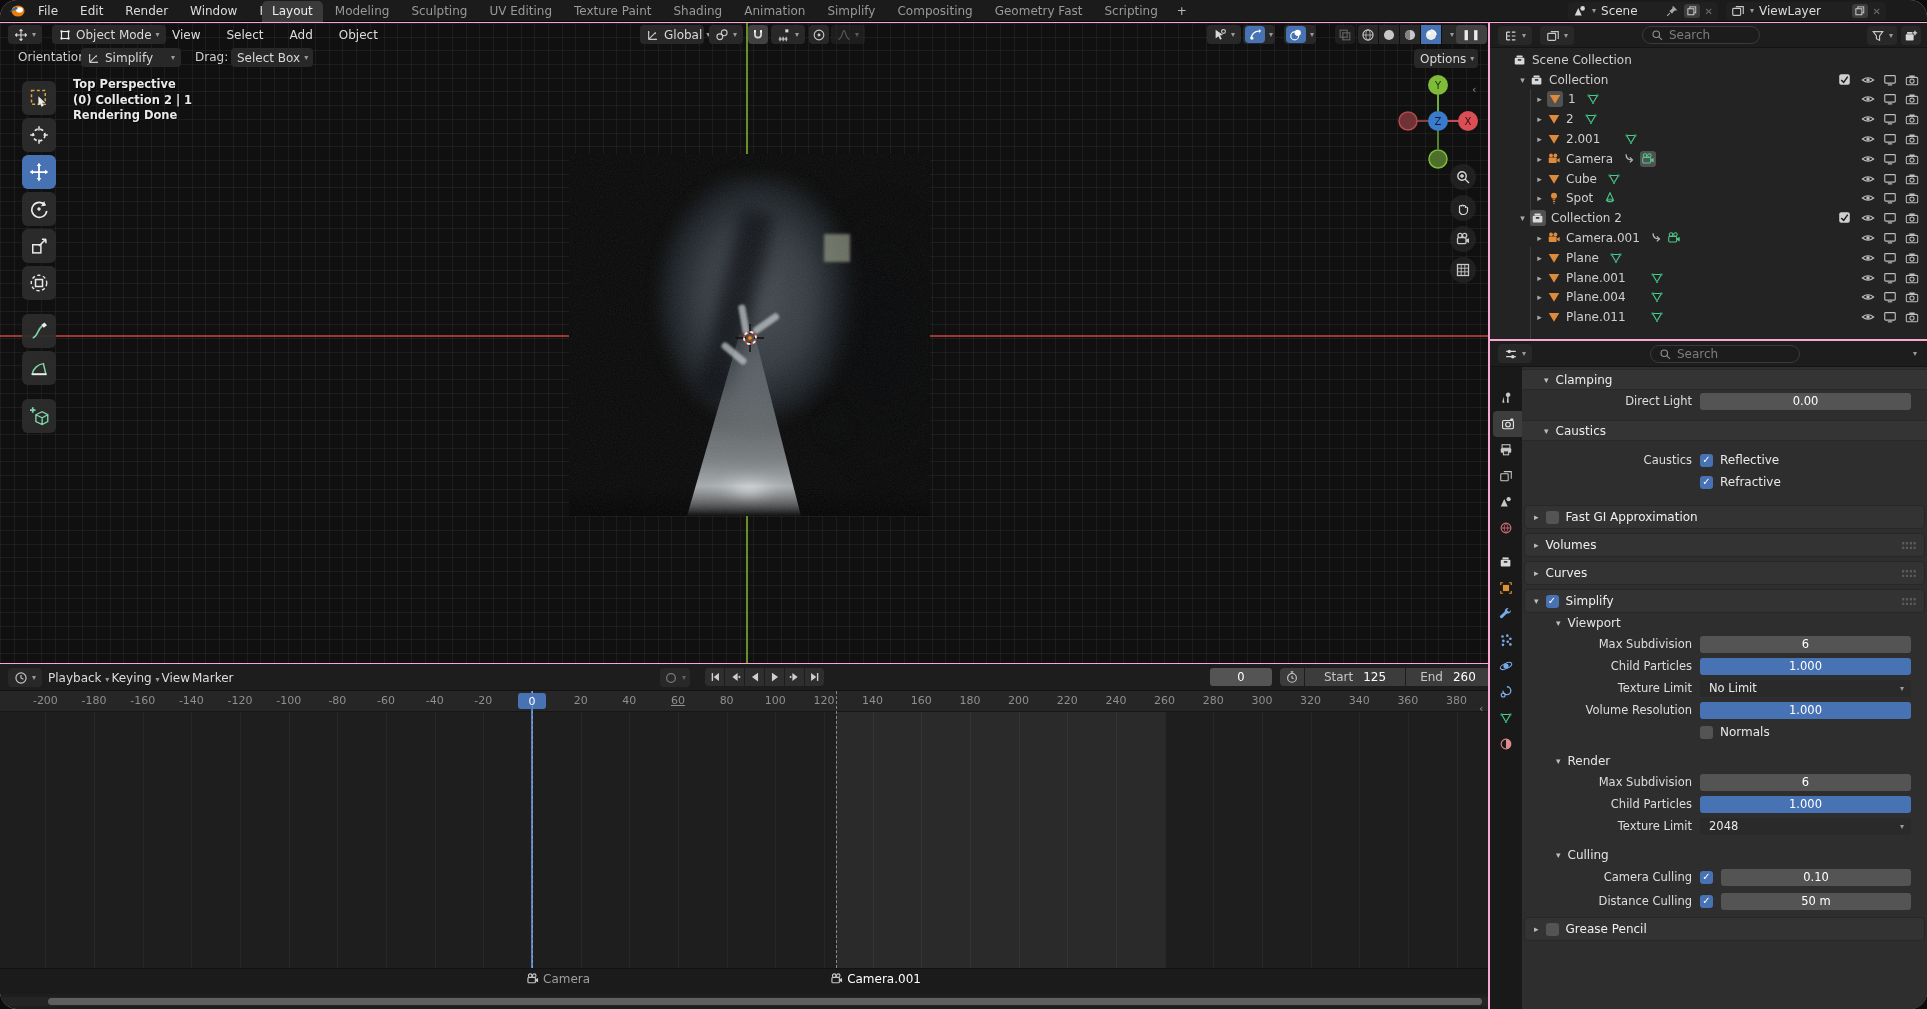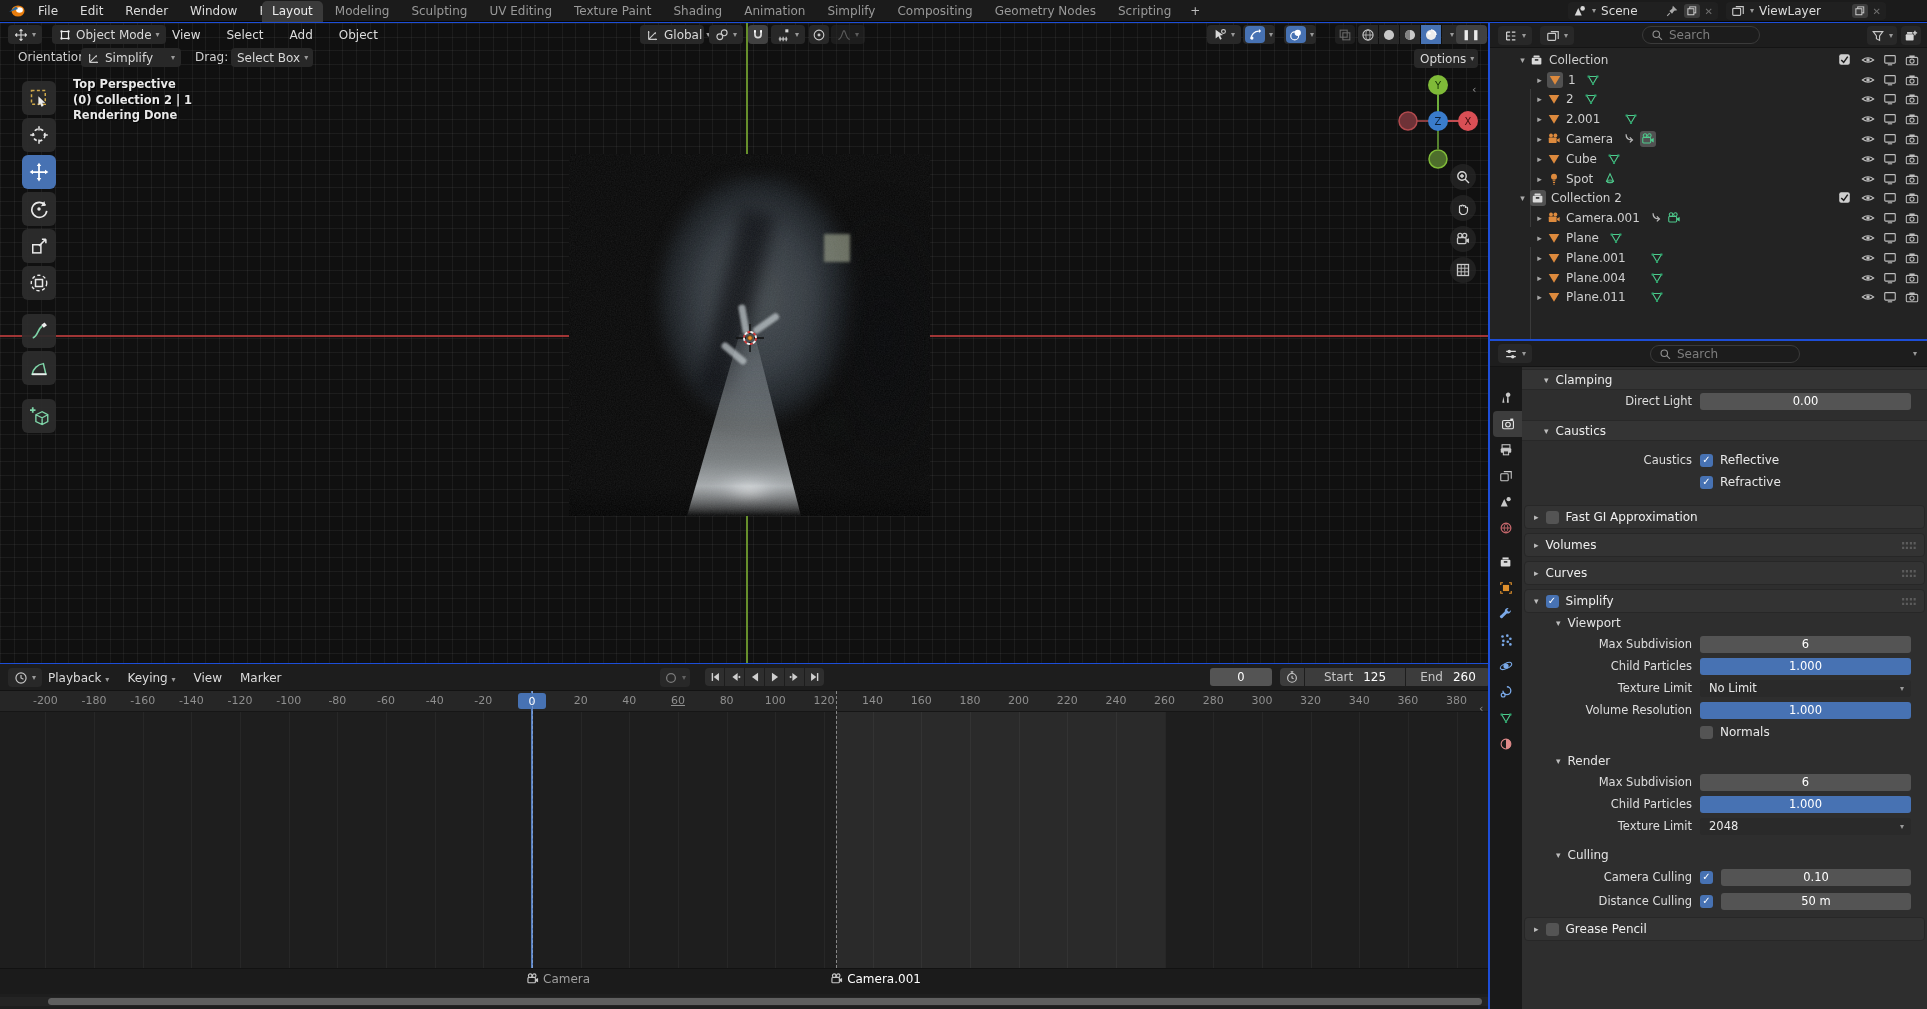--- a/index.html
+++ b/index.html
@@ -1,18 +1,18 @@
 <!DOCTYPE html>
 <html><head>
 <meta charset="utf-8">
 <style>
   html,body{margin:0;padding:0;background:#0c0c0c;}
   *{box-sizing:border-box;}
-  .app{position:relative;width:1927px;height:1009px;background:#1d4ed8;overflow:hidden;
-       font-family:"DejaVu Sans",sans-serif;font-size:12px;color:#d5d5d5;-webkit-font-smoothing:antialiased;}
+  .app{position:relative;width:1927px;height:1009px;background:#f9a8d4;overflow:hidden;
+       font-family:"DejaVu Sans",sans-serif;font-size:12px;color:#d5d5d5;border-radius:17px;-webkit-font-smoothing:antialiased;}
   svg{display:block;}
 
   
   .chip{position:absolute;display:flex;align-items:center;gap:4px;background:#282828;border-radius:4px;
         padding:0 6px;height:19px;color:#d8d8d8;white-space:nowrap;}
   .chip.pressed{background:#414141;}
   .chip.bluebox{background:#4772b3;}
   .dd{font-size:8px;color:#9a9a9a;line-height:1;}
   .menu-item{color:#dcdcdc;cursor:default;}
   .searchbox{display:flex;align-items:center;gap:5px;background:#1c1c1c;border:1px solid #3a3a3a;
@@ -116,21 +116,21 @@
   .cklbl{margin-left:7px;color:#e8e8e8;}
   .pblock{background:#333333;margin:4px 2px 0 2px;border-radius:4px;height:24px;display:flex;align-items:center;
           gap:7px;padding-left:9px;border:1px solid #272727;color:#efefef;}
   .pblock .dots{margin-left:auto;margin-right:8px;color:#5c5c5c;letter-spacing:-1px;font-weight:bold;}
   .pgap{height:8px;}
   .exp9{color:#bdbdbd;font-size:9px;}
 
   
   #timeline{position:absolute;left:0;top:664px;width:1488px;height:345px;background:#1e1e1e;overflow:hidden;}
   #tl-header{position:absolute;left:0;top:0;right:0;height:27px;background:#1d1d1d;border-bottom:1px solid #131313;}
-  #tl-menus{position:absolute;left:48px;top:0;height:27px;display:flex;align-items:center;gap:18px;}
+  #tl-menus{position:absolute;left:48px;top:0;height:27px;display:flex;align-items:center;gap:2px;}
   #tl-ruler{position:absolute;left:0;top:27px;right:0;height:21px;background:#262626;border-bottom:1px solid #161616;}
   .tick-lbl{position:absolute;top:3px;width:44px;margin-left:-22px;text-align:center;color:#8f8f8f;font-size:11px;}
   #tl-content{position:absolute;left:0;top:48px;right:0;height:256px;background:#1e1e1e;}
   .tl-band{position:absolute;top:0;bottom:0;background:#2a2a2a;}
   .tl-vline{position:absolute;top:0;bottom:0;width:1px;background:rgba(255,255,255,.045);}
   .mk-line{position:absolute;top:27px;height:277px;width:0;border-left:1px dashed rgba(255,255,255,.22);}
   .mk-line.sel{border-left:1px dashed rgba(255,255,255,.45);}
   #playhead{position:absolute;top:27px;height:283px;width:2px;background:#5a83c4;}
   #frame-badge{position:absolute;top:29px;width:28px;height:16px;margin-left:-14px;background:#4772b3;border-radius:3px;
         color:#fff;font-size:11px;display:flex;align-items:center;justify-content:center;}
@@ -168,21 +168,21 @@
     <div id="workspaces">
         <span class="ws active">Layout</span>
         <span class="ws">Modeling</span>
         <span class="ws">Sculpting</span>
         <span class="ws">UV Editing</span>
         <span class="ws">Texture Paint</span>
         <span class="ws">Shading</span>
         <span class="ws">Animation</span>
         <span class="ws">Simplify</span>
         <span class="ws">Compositing</span>
-        <span class="ws">Geometry Nodes</span>
+        <span class="ws">Geometry Fast</span>
         <span class="ws">Scripting</span>
         <span class="ws add">+</span>
       </div>
     <div class="id-chip" style="left:1568px;width:150px">
       <span>
           <svg width="14" height="14" viewBox="0 0 16 16">
             <circle cx="11" cy="5" r="2.6" fill="#d8d8d8"></circle>
             <path d="M2 13 L6 4.5 L10 13 Z" fill="#d8d8d8"></path>
           </svg>
         </span>
@@ -578,20 +578,31 @@
               <rect x="2" y="6" width="9" height="7" rx="1" fill="#d8d8d8"></rect>
               <rect x="3.5" y="3.5" width="6" height="2" fill="#d8d8d8"></rect>
               <path d="M12.5 2 v5 M10 4.5 h5" stroke="#d8d8d8" stroke-width="1.5"></path>
             </svg>
           </span>
       </div>
     </div>
     <div class="treeline" style="left:40px;top:66px;height:138px"></div>
     <div class="treeline" style="left:40px;top:224px;height:99px"></div>
     <div id="ol-rows">
+        <div class="ol-row" style="padding-left: 8px;">
+          <span class="exp"></span>
+          <span>
+            <svg width="14" height="14" viewBox="0 0 16 16">
+              <rect x="2" y="5.5" width="11" height="7.5" rx="1" fill="#d9d9d9"></rect>
+              <rect x="4" y="2.8" width="7" height="2.2" rx="0.5" fill="#d9d9d9"></rect>
+              <rect x="5.5" y="7" width="4" height="1.8" fill="#2a2a2a"></rect>
+            </svg>
+          </span>
+          <span class="lbl">Scene Collection</span>
+        </div>
         <div class="ol-row" style="padding-left: 25px;">
           <span class="exp">▾</span>
           <span>
             <svg width="14" height="14" viewBox="0 0 16 16">
               <rect x="2" y="5.5" width="11" height="7.5" rx="1" fill="#d9d9d9"></rect>
               <rect x="4" y="2.8" width="7" height="2.2" rx="0.5" fill="#d9d9d9"></rect>
               <rect x="5.5" y="7" width="4" height="1.8" fill="#2a2a2a"></rect>
             </svg>
           </span>
           <span class="lbl">Collection</span>

